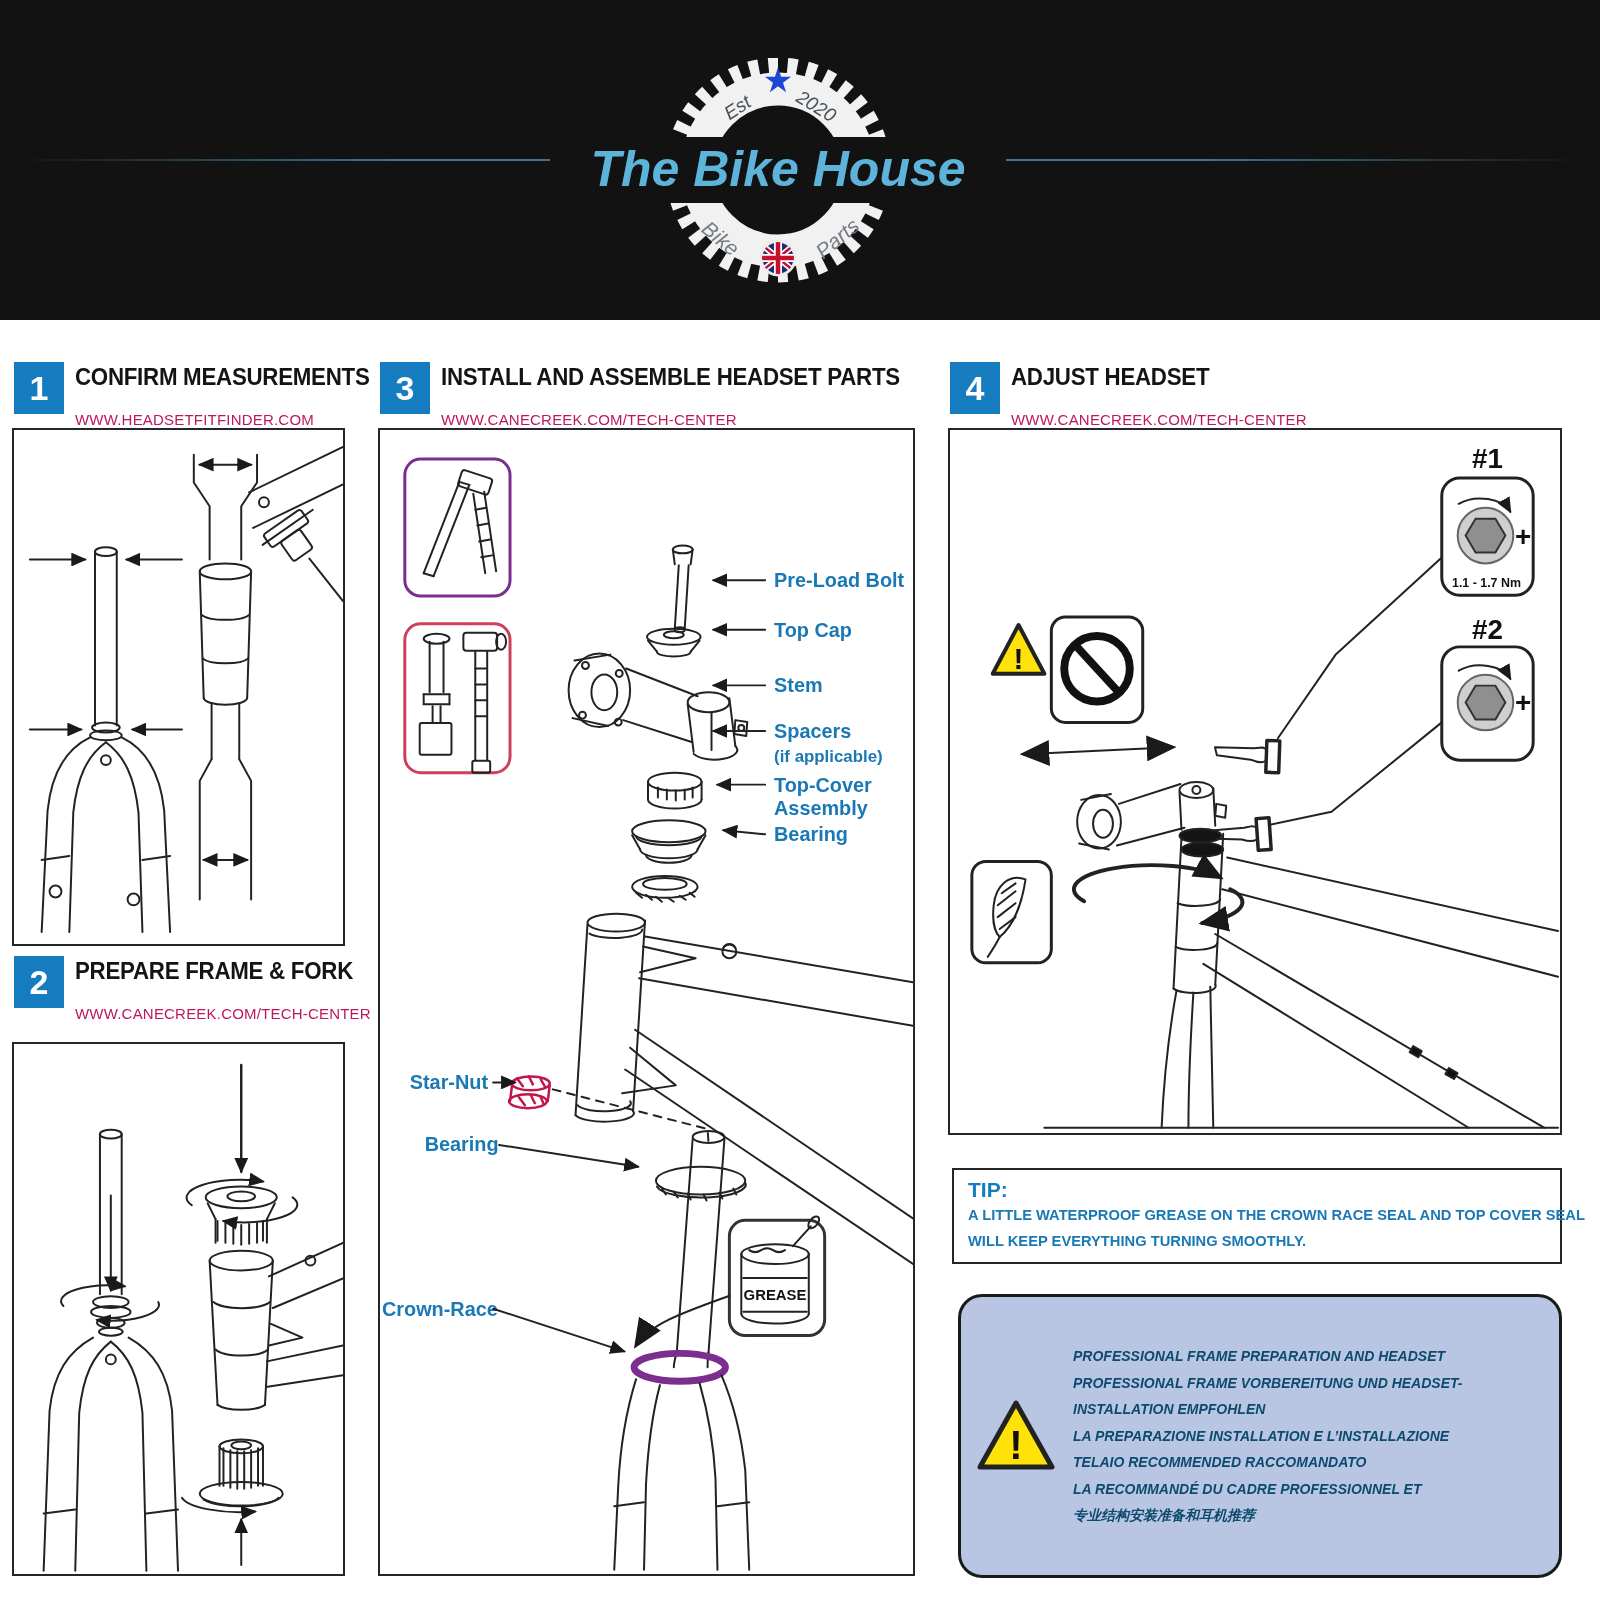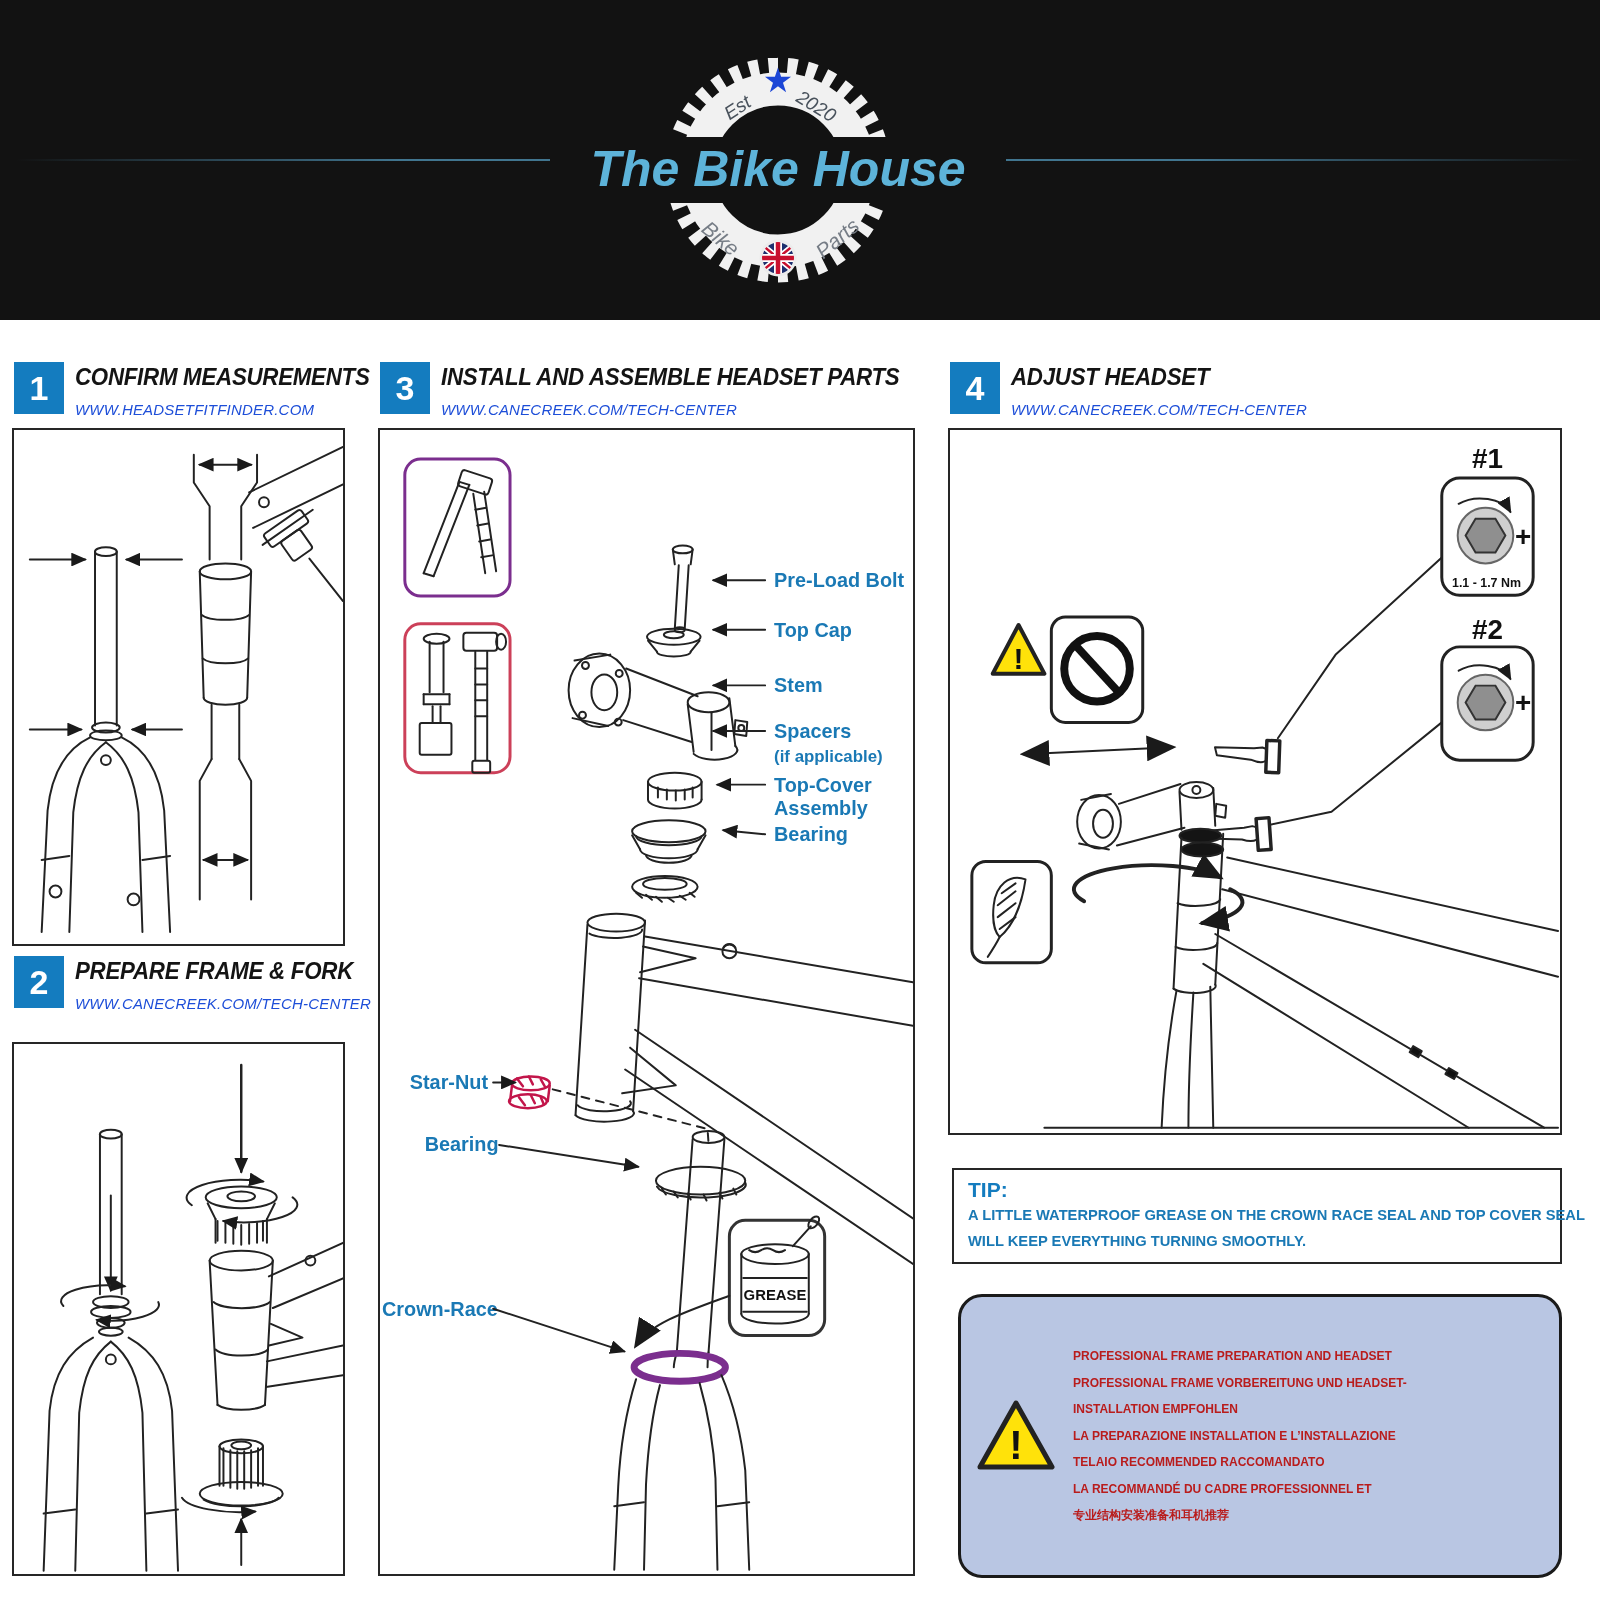--- a/index.html
+++ b/index.html
@@ -8,37 +8,37 @@
   svg text{font-family:"Liberation Sans",sans-serif;}
   
   .banner{position:absolute;left:0;top:0;width:1600px;height:320px;background:#121212;}
   .banner-line{position:absolute;left:0;top:159px;width:100%;height:2px;
     background:linear-gradient(90deg,rgba(60,140,180,0) 1%,rgba(90,170,210,.65) 25%,rgba(90,170,210,.65) 75%,rgba(60,140,180,0) 99%);}
   .logo{position:absolute;left:778px;top:172px;transform:translate(-50%,-50%);}
   
   .sec-head{position:absolute;display:flex;align-items:flex-start;}
   .num{width:50px;height:52px;background:#147cbf;color:#fff;font-weight:bold;font-size:34px;
        display:flex;align-items:center;justify-content:center;flex:0 0 auto;}
-  .ht{margin-left:11px;padding-top:1px;font-style:italic;}
+  .ht{margin-left:11px;padding-top:1px;}
   .t{font-size:24px;font-weight:bold;color:#141414;letter-spacing:-0.3px;white-space:nowrap;
      transform:scaleX(.93);transform-origin:left;}
-  .u{font-size:15px;color:#1d4ed8;margin-top:10px;letter-spacing:.2px;white-space:nowrap;}
+  .u{font-size:15px;color:#be185d;margin-top:20px;letter-spacing:.2px;white-space:nowrap;}
   
   .frame{position:absolute;border:2px solid #262626;background:#fff;box-sizing:border-box;}
   .frame svg{display:block;width:100%;height:100%;}
   
   .tip{position:absolute;left:952px;top:1168px;width:610px;height:96px;border:2px solid #262626;
        background:#fff;box-sizing:border-box;padding:8px 14px;}
   .tip-h{color:#147cbf;font-weight:bold;font-size:21px;}
   .tip-t{color:#1a79b5;font-weight:bold;font-size:15px;line-height:1.75;transform:scaleX(.98);transform-origin:left;white-space:nowrap;}
   
   .adv{position:absolute;left:958px;top:1294px;width:604px;height:284px;background:#b9c6e3;
        border:3px solid #1a1a1a;border-radius:24px;box-sizing:border-box;
        display:flex;align-items:center;gap:16px;padding:14px 18px 14px 14px;}
-  .adv-txt{font-size:12px;font-weight:bold;line-height:26.5px;color:#b91c1c;}
+  .adv-txt{font-size:14px;font-weight:bold;line-height:26.5px;color:#0c4a6e;font-style:italic;}
   .stroke{stroke:#222;stroke-width:2;fill:none;stroke-linecap:round;stroke-linejoin:round;}
   .lbl{fill:#1a79b5;font-size:20px;font-weight:bold;}
   .lbl-s{fill:#1a79b5;font-size:17px;font-weight:bold;}
 </style>
 </head>
 <body>
 
 <svg width="0" height="0" style="position:absolute">
   <defs>
     <marker id="ah" markerUnits="userSpaceOnUse" markerWidth="16" markerHeight="14" refX="14" refY="7" orient="auto-start-reverse">

